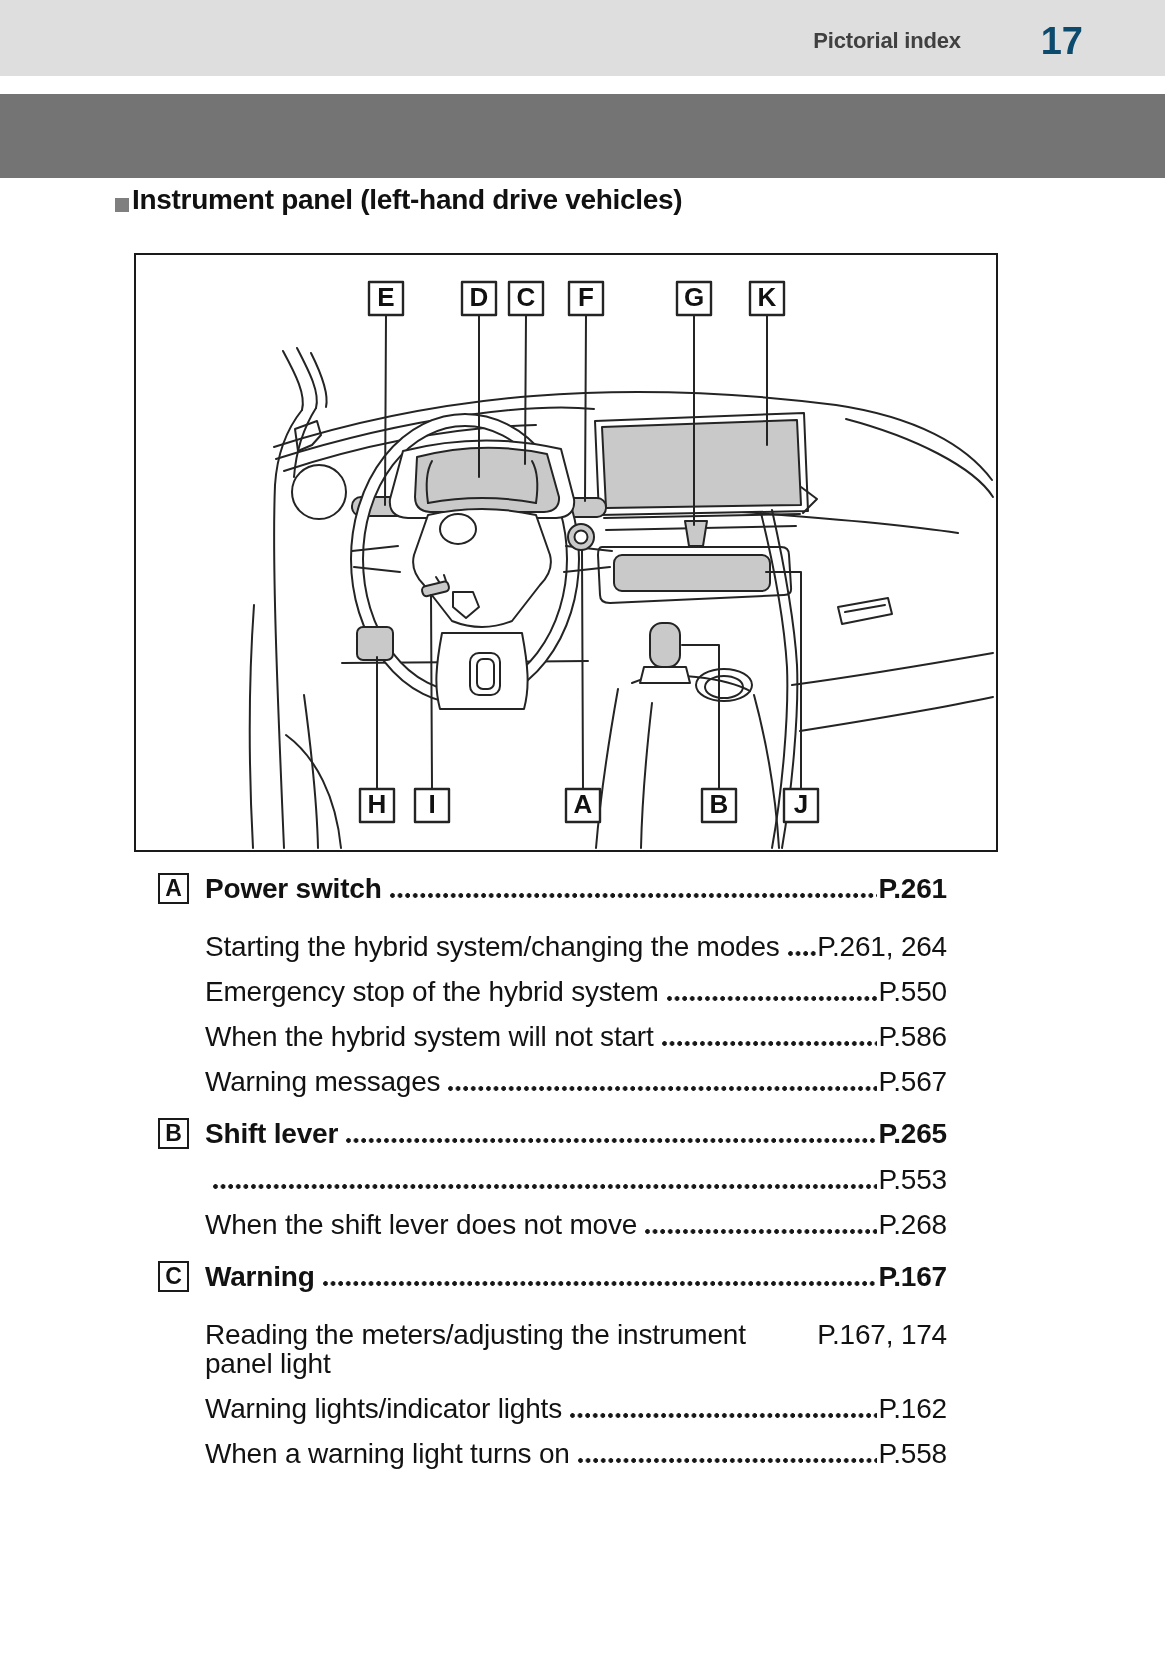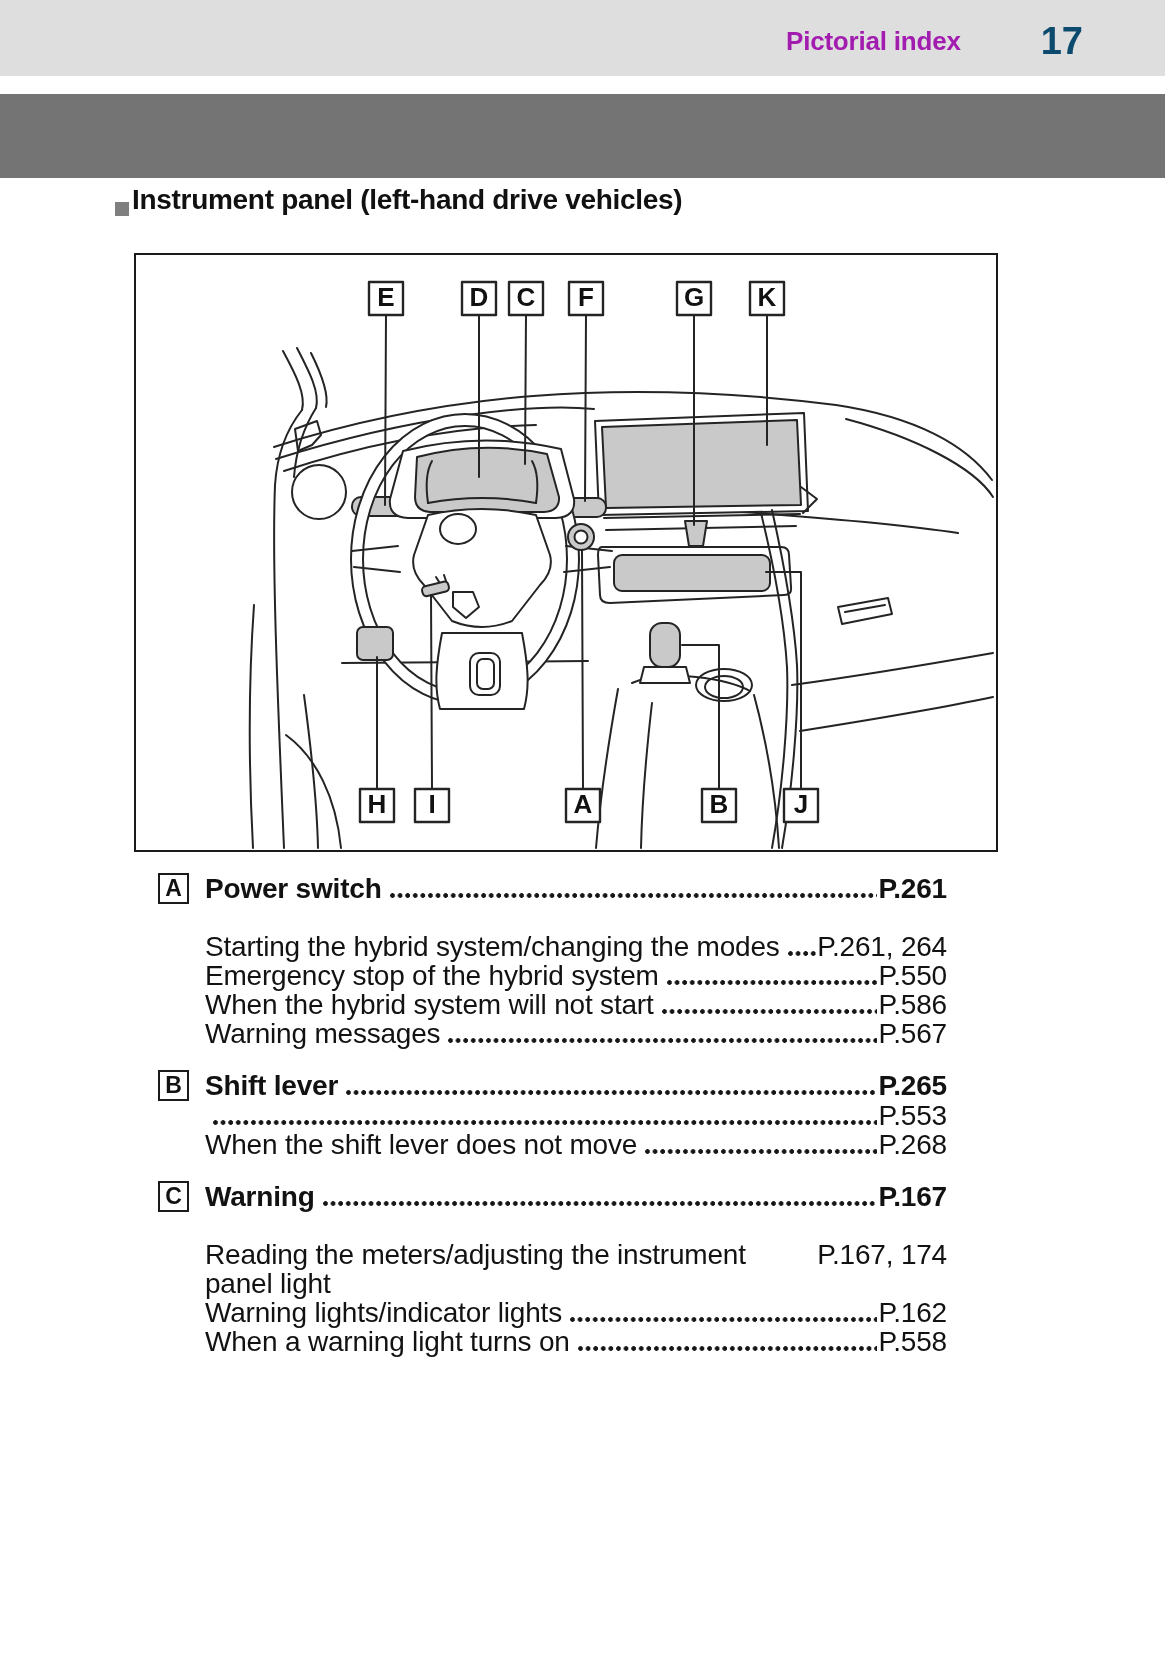--- a/index.html
+++ b/index.html
@@ -7,26 +7,26 @@
     width:1165px;height:1653px;position:relative;background:#ffffff;
     font-family:"Liberation Sans", sans-serif;color:#121212;overflow:hidden;
     -webkit-font-smoothing:antialiased;
   }
   
   .page-header{
     position:absolute;left:0;top:0;width:1165px;height:76px;background:#dedede;
     display:flex;align-items:center;justify-content:flex-end;box-sizing:border-box;
     padding-right:82px;padding-top:6px;gap:80px;
   }
-  .header-title{font-size:26px;font-weight:bold;letter-spacing:-0.2px;color:#a21caf;}
+  .header-title{font-size:22px;font-weight:bold;letter-spacing:-0.2px;color:#404040;}
   .header-pagenum{font-size:38px;font-weight:bold;color:#0c4a6e;}
   .chapter-band{position:absolute;left:0;top:94px;width:1165px;height:84px;background:#747474;}
   
   .section-heading{
-    position:absolute;left:115px;top:184px;display:flex;align-items:flex-end;margin:0;
+    position:absolute;left:115px;top:184px;display:flex;align-items:center;margin:0;
     font-size:28px;font-weight:bold;letter-spacing:-0.3px;color:#111;
   }
   .square-bullet{width:14px;height:14px;background:#7f7f7f;display:inline-block;margin:10px 3px 0 0;flex:none;}
   
   .diagram-frame{
     position:absolute;left:134px;top:253px;width:864px;height:599px;
     border:2px solid #1a1a1a;box-sizing:border-box;background:#fff;margin:0;
   }
   .diagram-frame svg{display:block;}
   svg path, svg rect, svg ellipse, svg circle, svg line{
@@ -43,21 +43,21 @@
   
   .index-list{position:absolute;left:158px;top:852px;width:789px;}
   .main-row{display:flex;align-items:baseline;height:31px;line-height:31px;margin-top:22px;
     font-size:28px;font-weight:bold;letter-spacing:-0.2px;}
   .main-row.first{margin-top:21px;}
   .lbox{
     align-self:center;flex:none;width:31px;height:31px;border:2.5px solid #1a1a1a;box-sizing:border-box;
     display:flex;align-items:center;justify-content:center;
     font-size:23px;font-weight:bold;line-height:1;margin-right:16px;
   }
-  .sub-row{display:flex;align-items:baseline;margin-left:47px;
+  .sub-row{display:flex;align-items:baseline;margin-top:16px;margin-left:47px;
     font-size:28px;font-weight:normal;line-height:29px;letter-spacing:-0.2px;}
   .sub-row.first{margin-top:28px;}
   .leader{
     flex:1;height:5px;margin:0 1px 0 8px;align-self:baseline;
     background-image:radial-gradient(circle at 2.5px 2.5px,#161616 2px,transparent 2.7px);
     background-size:7.6px 5px;background-repeat:repeat-x;background-position:left bottom;
   }
   .pref{white-space:nowrap;}
 </style>
 </head>

